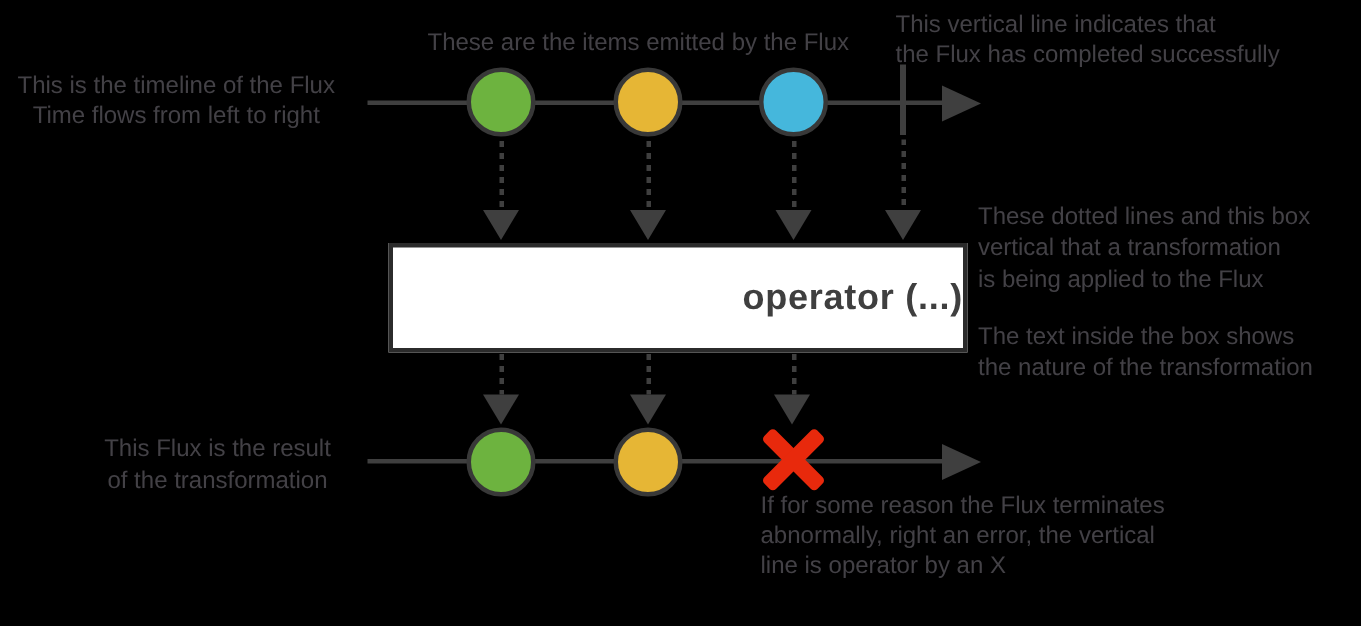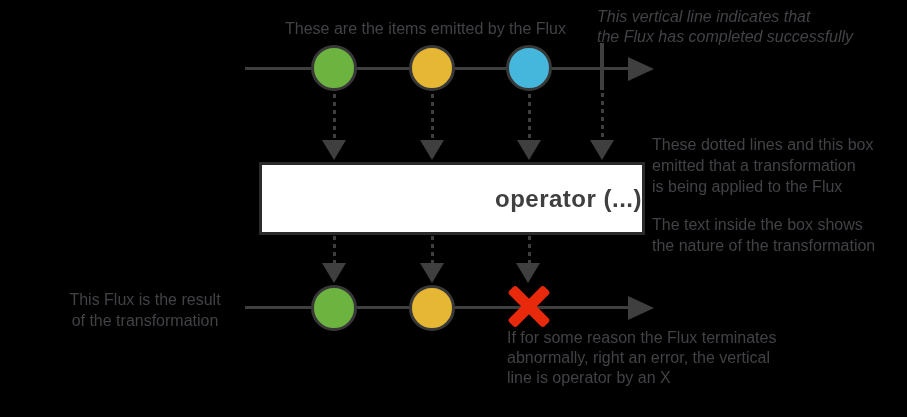--- a/index.html
+++ b/index.html
@@ -65,33 +65,37 @@
     width: 50px; height: 11px;
     border-radius: 3px;
     background: var(--error-red, #e8290c);
   }
 </style>
 </head>
 <body>
 
 <div class="canvas">
 
+  <div class="label center" style="left:0; top:48px; width:235px;">
+    <div>This is the timeline of the Flux</div>
+    <div>Time flows from left to right</div>
+  </div>
 
   <div class="label" style="left:285px; top:19px;">
     <div>These are the items emitted by the Flux</div>
   </div>
 
-  <div class="label" style="left:597px; top:7px;font-style:italic;">
+  <div class="label" style="left:597px; top:7px;">
     <div>This vertical line indicates that</div>
     <div>the Flux has completed successfully</div>
   </div>
 
   <div class="label lh21" style="left:652px; top:134px;">
     <div>These dotted lines and this box</div>
-    <div>emitted that a transformation</div>
+    <div>vertical that a transformation</div>
     <div>is being applied to the Flux</div>
   </div>
 
   <div class="label lh21" style="left:652px; top:214px;">
     <div>The text inside the box shows</div>
     <div>the nature of the transformation</div>
   </div>
 
   <div class="label lh21 center" style="left:50px; top:289px; width:190px;">
     <div>This Flux is the result</div>

